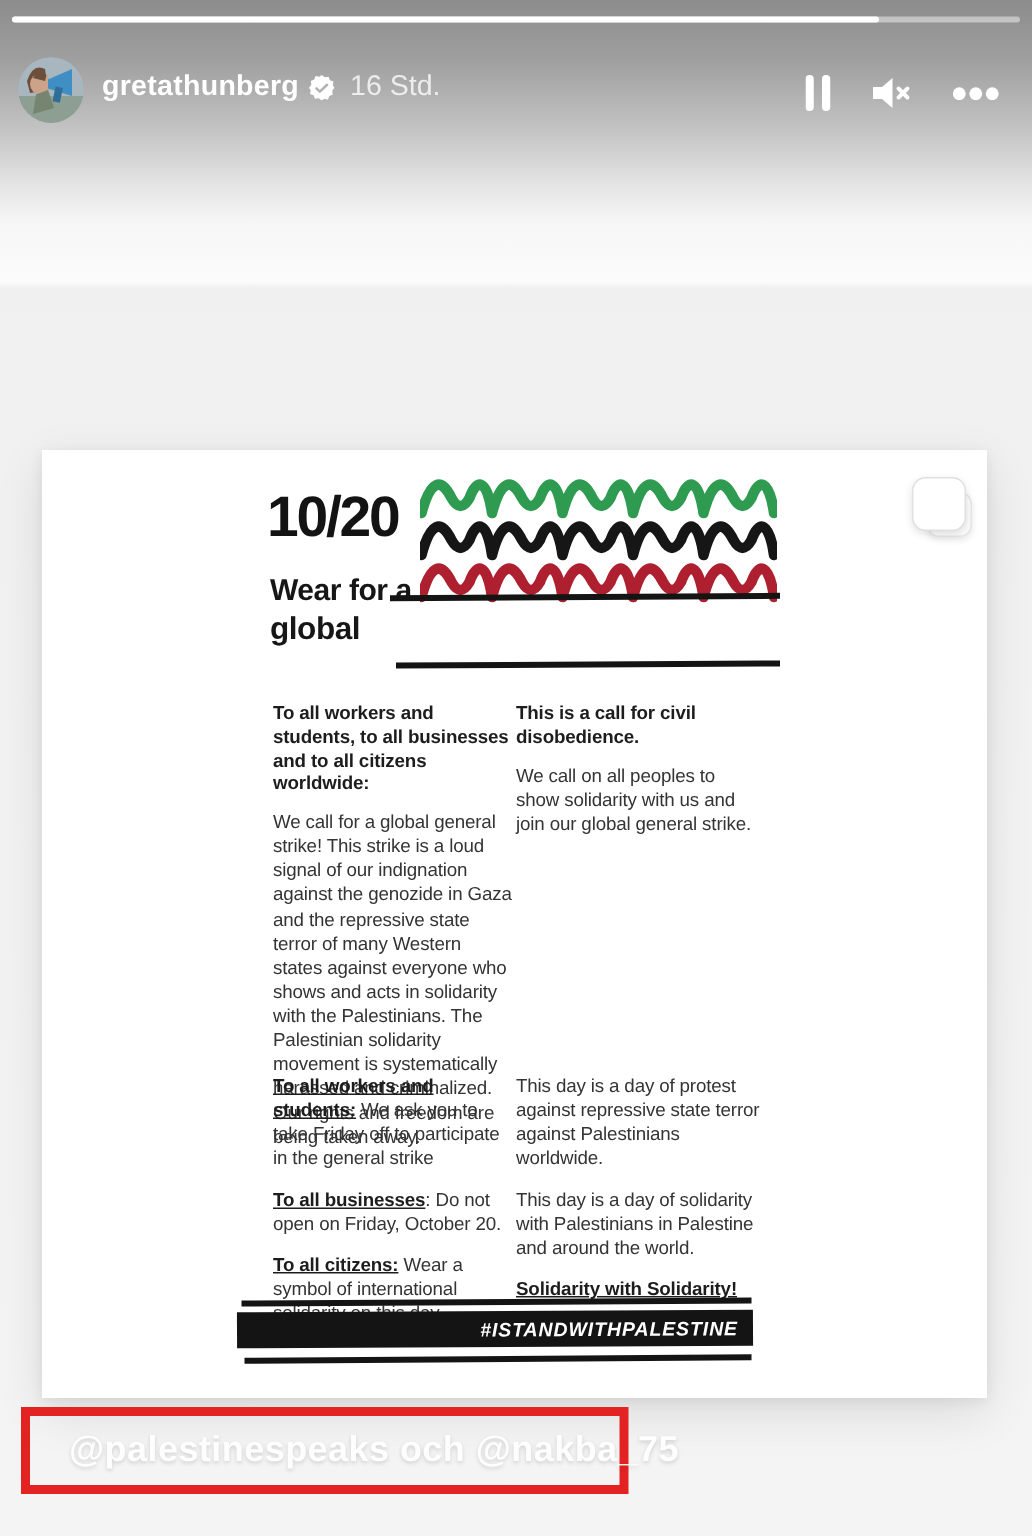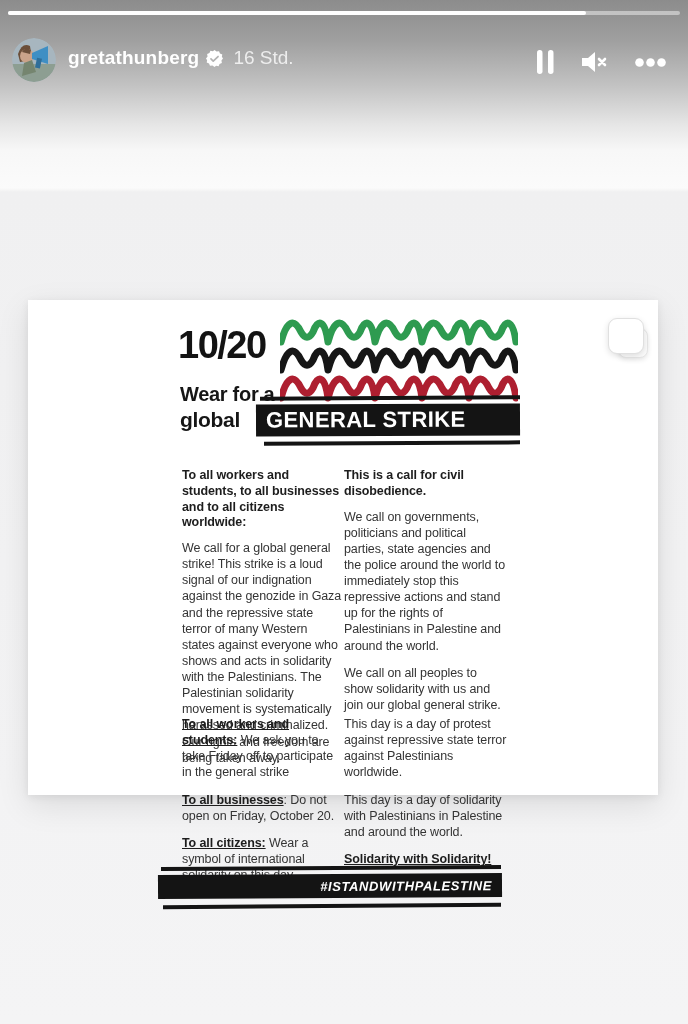--- a/index.html
+++ b/index.html
@@ -13,21 +13,21 @@
   
   .progress-track { position:absolute; left:8px; top:11px; width:672px; height:4px; border-radius:2px; background:rgba(255,255,255,0.45); }
   .progress-fill { height:100%; background:#ffffff; border-radius:2px; width:0; }
   .avatar { position:absolute; left:12px; top:38px; width:44px; height:44px; border-radius:50%; overflow:hidden; }
   .id-row { position:absolute; left:68px; top:47px; display:flex; align-items:center; gap:7px; }
   .username { color:#ffffff; font-size:19px; font-weight:bold; letter-spacing:0.2px; }
   .timestamp { color:rgba(255,255,255,0.78); font-size:19px; margin-left:3px; }
   .controls { position:absolute; right:22px; top:50px; display:flex; align-items:center; gap:27px; }
   .ctl { display:flex; align-items:center; justify-content:center; cursor:pointer; }
   
-  .card { position:absolute; left:28px; top:300px; width:630px; height:495px; background:#ffffff;
+  .card { position:absolute; left:28px; top:300px; width:630px; height:632px; background:#ffffff;
           box-shadow:0 10px 30px rgba(0,0,0,0.10), 0 2px 8px rgba(0,0,0,0.07); }
   .f-date   { position:absolute; left:150px; top:24px; font-size:38px; font-weight:800; color:#131313; letter-spacing:-1.5px; }
   .zigzag   { position:absolute; left:252px; top:14px; }
   .f-kicker1{ position:absolute; left:152px; top:83px;  font-size:20px; font-weight:800; color:#161616; letter-spacing:-0.3px; }
   .f-kicker2{ position:absolute; left:152px; top:108px; font-size:21px; font-weight:800; color:#161616; letter-spacing:-0.3px; }
   .lineA { position:absolute; left:232px; top:96px;  width:260px; height:4px; background:#141414; transform:rotate(-0.35deg); }
   .titlebar { position:absolute; left:228px; top:104px; width:264px; height:32px; background:#141414; color:#ffffff;
               display:flex; align-items:center; padding-left:10px; font-size:22px; font-weight:800; letter-spacing:0.4px;
               transform:rotate(-0.2deg); }
   .lineB { position:absolute; left:236px; top:141px; width:256px; height:4px; background:#141414; transform:rotate(-0.3deg); }
@@ -123,32 +123,28 @@
         <path id="zigline" d="M0,26 C6,4 13,2 20,16 C24,23 28,23 32,16 C37,2 44,4 47,26 C53,4 60,2 67,16 C71,23 75,23 79,16 C84,2 91,4 94,26 C100,4 107,2 114,16 C118,23 122,23 126,16 C131,2 138,4 141,26 C147,4 154,2 161,16 C165,23 169,23 173,16 C178,2 185,4 188,26 C194,4 201,2 208,16 C212,23 216,23 220,16 C225,2 232,4 235,26" fill="none" stroke-width="7" stroke-linecap="round" stroke-linejoin="round"></path>
       </defs>
       <use href="#zigline" transform="translate(0,2)" stroke="#2e9b50"></use>
       <use href="#zigline" transform="translate(0,30)" stroke="#161616"></use>
       <use href="#zigline" transform="translate(0,58)" stroke="#ae1f30"></use>
     </svg>
 
     <div class="f-kicker1">Wear for a</div>
     <div class="lineA"></div>
     <div class="f-kicker2">global</div>
-    <div class="titlebar">
-      <span>GENERAL STRIKE</span>
-    </div>
     <div class="lineB"></div>
 
     <div class="colTL">
       <p class="f-head">To all workers and students, to all businesses and to all citizens worldwide:</p>
       <p class="f-body">We call for a global general strike! This strike is a loud signal of our indignation against the genozide in Gaza and the repressive state terror of many Western states against everyone who shows and acts in solidarity with the Palestinians. The Palestinian solidarity movement is systematically harassed and criminalized. Our rights and freedom are being taken away.</p>
     </div>
     <div class="colTR">
       <p class="f-head">This is a call for civil disobedience.</p>
-      <p class="f-body">We call on governments, politicians and political parties, state agencies and the police around the world to immediately stop this repressive actions and stand up for the rights of Palestinians in Palestine and around the world.</p>
       <p class="f-body">We call on all peoples to show solidarity with us and join our global general strike.</p>
     </div>
 
     <div class="colBL">
       <p class="f-body"><strong>To all workers and students:</strong><span> We ask you to take Friday off to participate in the general strike</span></p>
       <p class="f-body"><strong>To all businesses</strong><span>: Do not open on Friday, October 20.</span></p>
       <p class="f-body"><strong>To all citizens:</strong><span> Wear a symbol of international solidarity on this day.</span></p>
     </div>
     <div class="colBR">
       <p class="f-body"><strong></strong><span>This day is a day of protest against repressive state terror against Palestinians worldwide.</span></p>
@@ -156,14 +152,17 @@
       <p class="f-body"><strong>Solidarity with Solidarity!</strong><span></span></p>
     </div>
 
     <div class="hline1"></div>
     <div class="hbar">
       <span>#ISTANDWITHPALESTINE</span>
     </div>
     <div class="hline2"></div>
   </div>
 
+  <div class="mention-box" style="border-color: rgb(227, 34, 34);">
+    <span class="mention-text">@palestinespeaks och @nakba_75</span>
+  </div>
 
 </div>
 
 </body></html>

